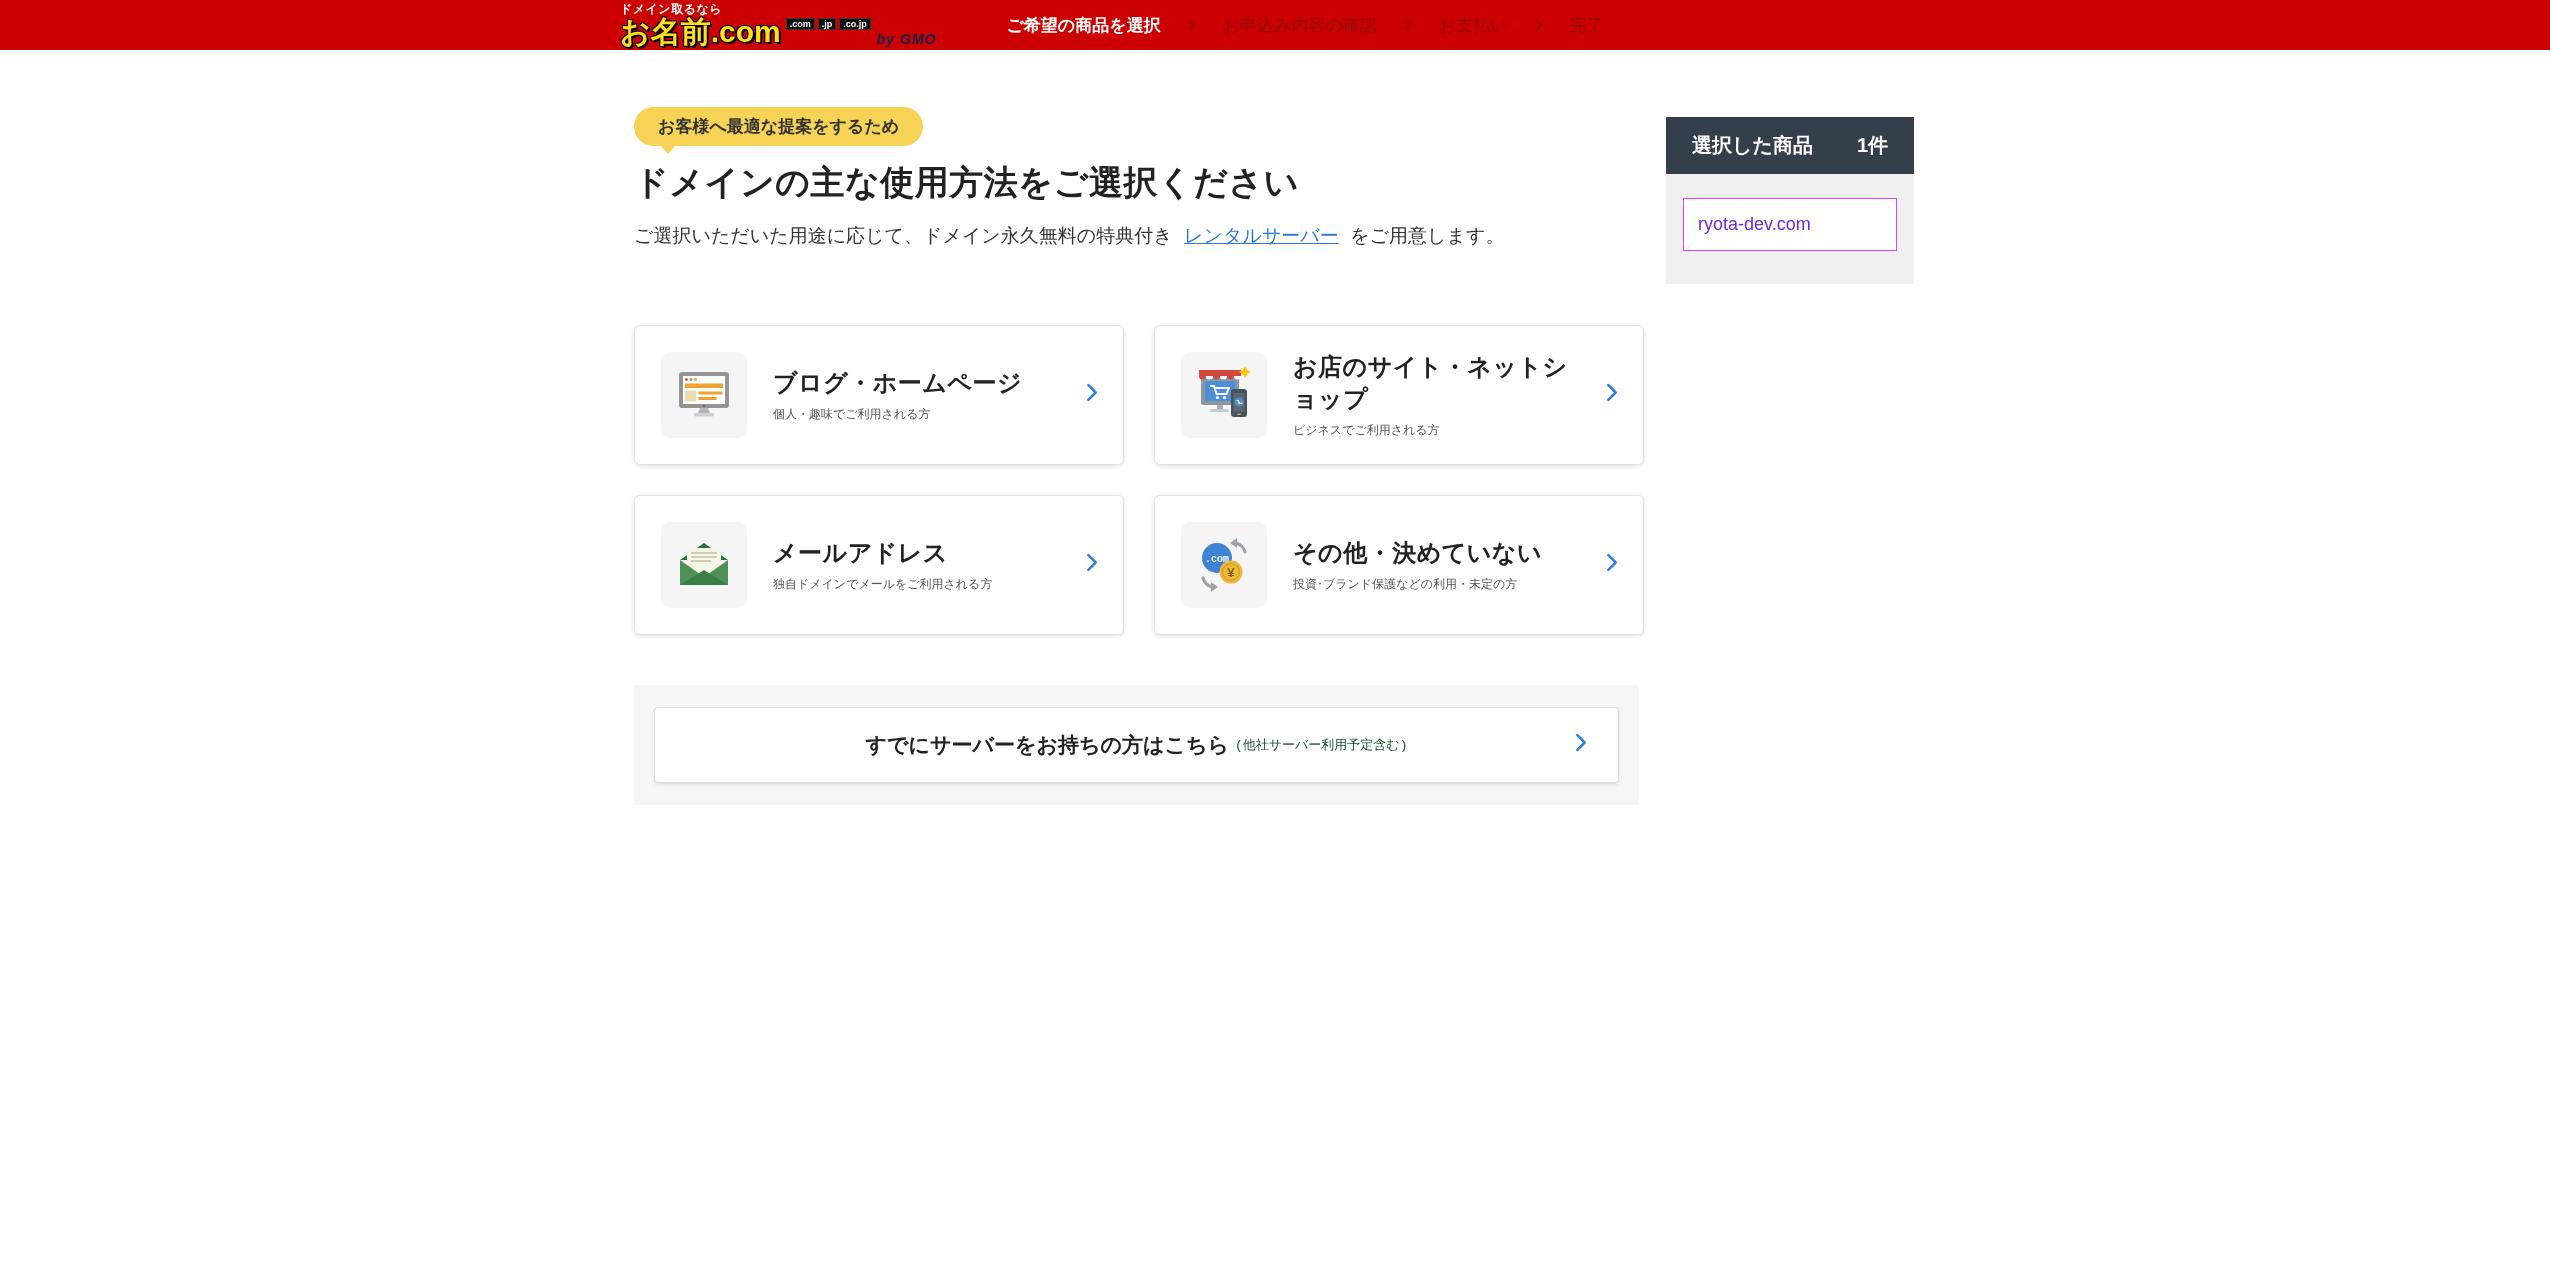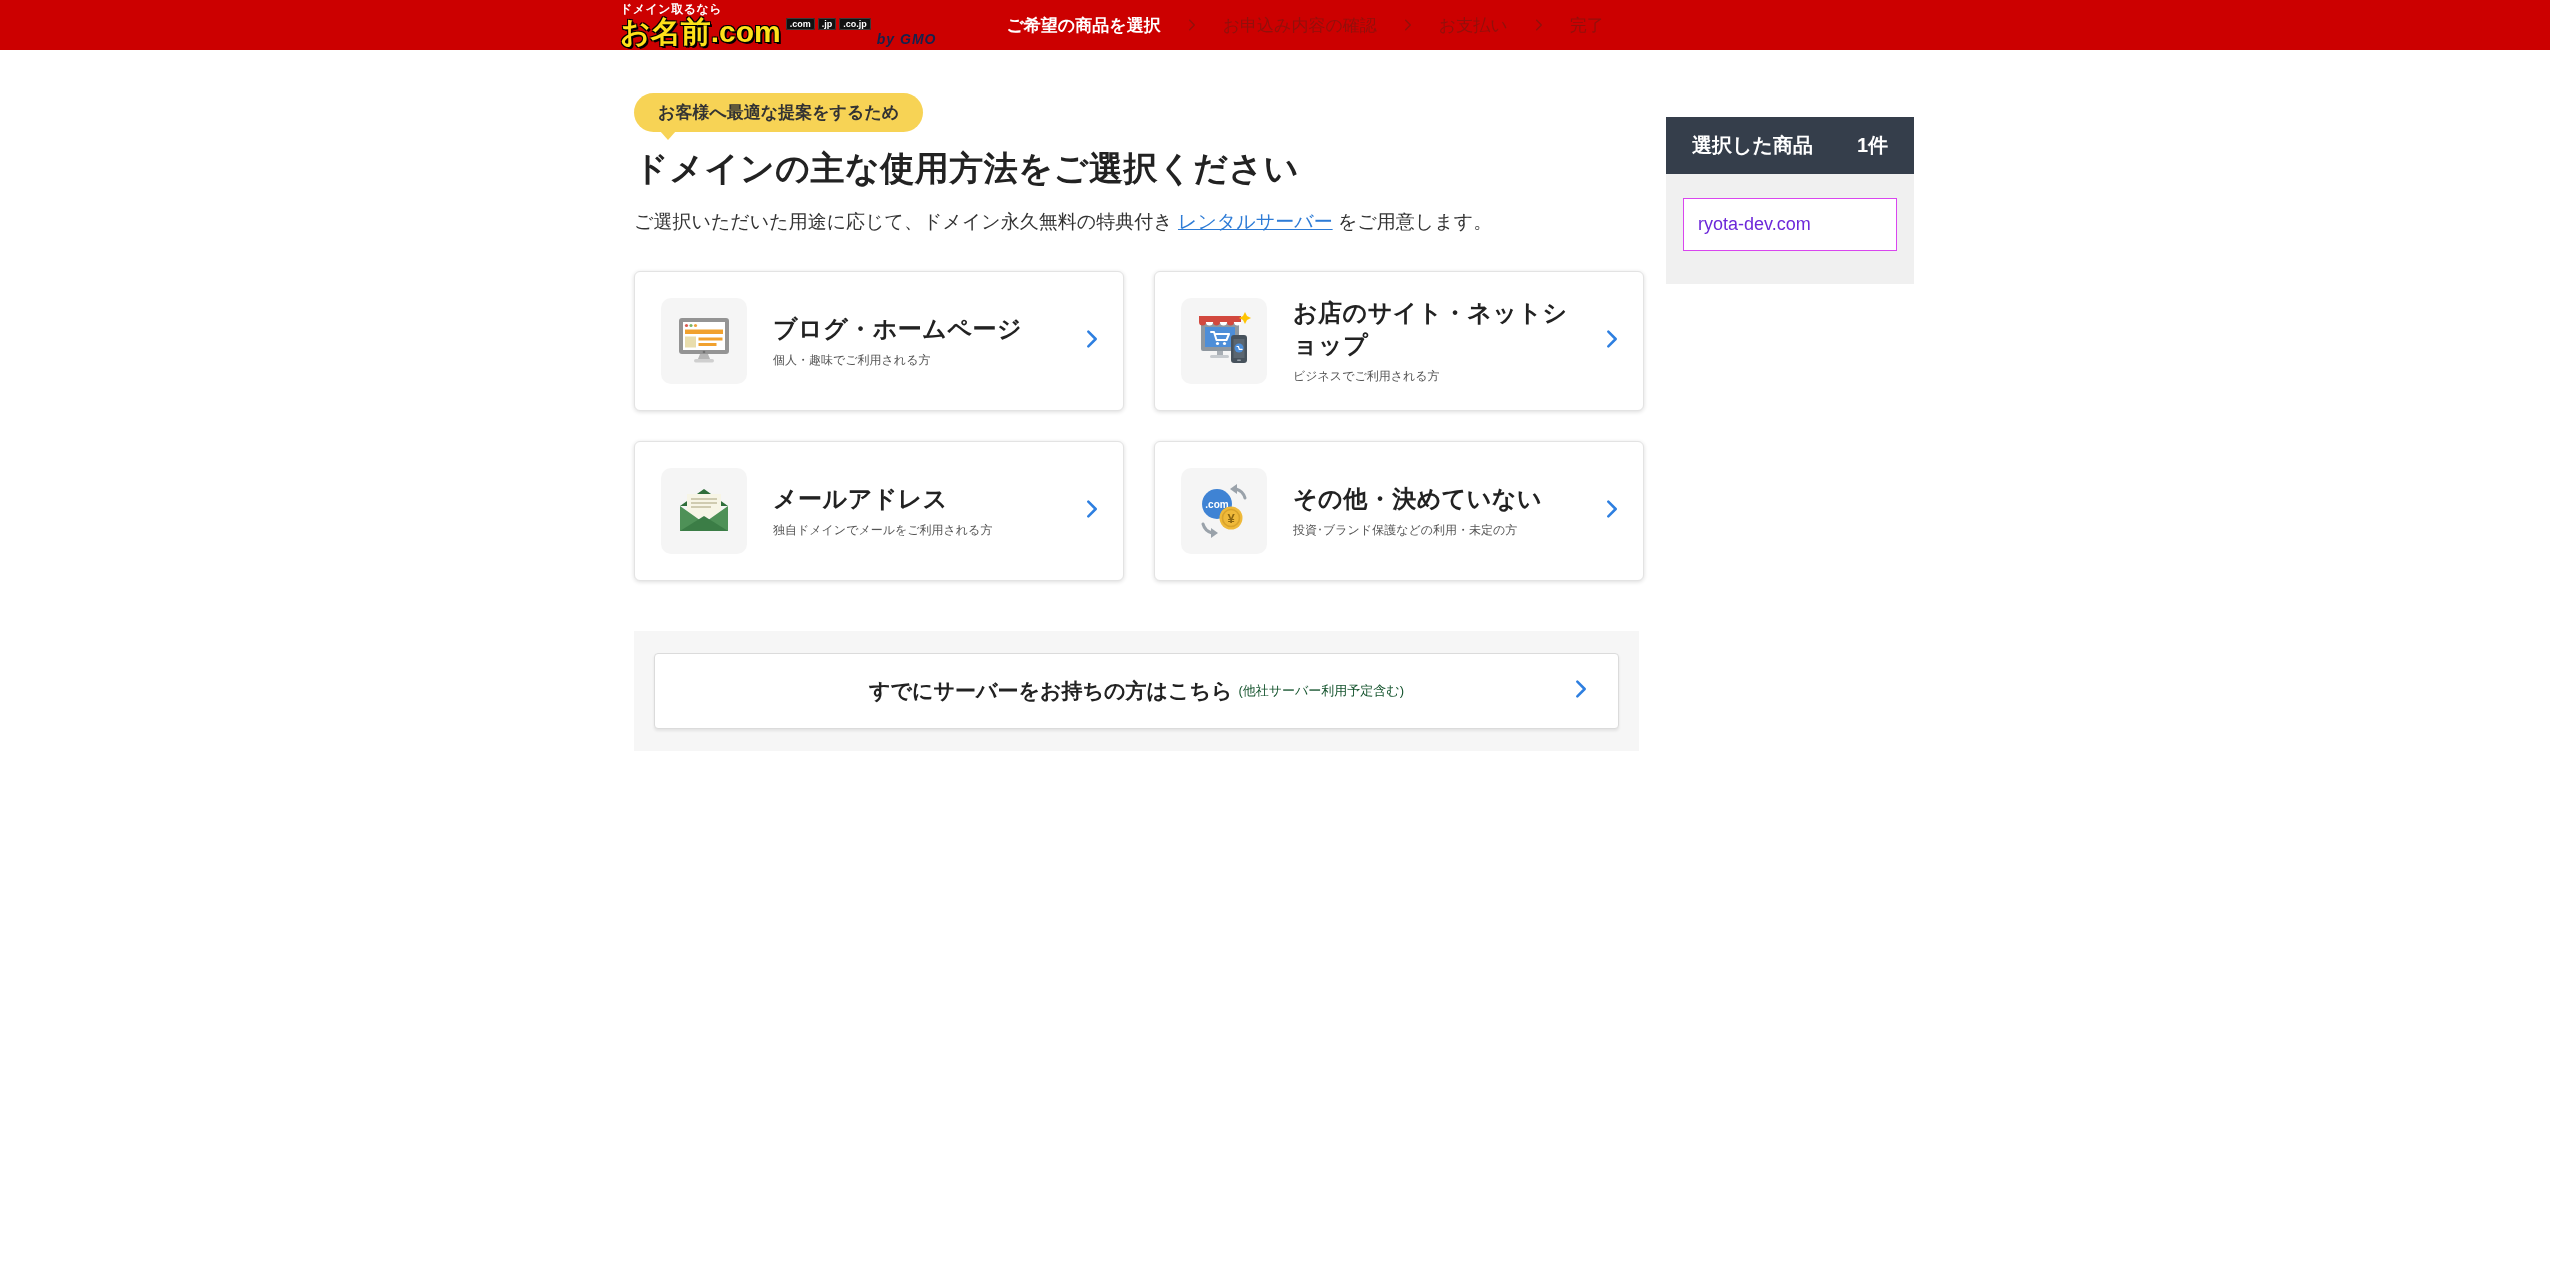--- a/index.html
+++ b/index.html
@@ -30,38 +30,38 @@
     box-shadow: 0 0 0 1px #3a3a3a inset;
   }
   .logo-by { align-self: flex-end; margin: 0 0 1px 6px; font-size: 14px; font-weight: 800; font-style: italic; color: #14224E; letter-spacing: 1px; }
 
   .breadcrumb { display: flex; align-items: center; gap: 24px; margin-left: 70px; font-size: 17px; }
   .step { color: #91100B; }
   .step.active { color: #fff; font-weight: bold; }
   .step-sep svg { display: block; }
 
   
-  .main-col { position: absolute; left: 634px; top: 40px; width: 1005px; }
+  .main-col { position: absolute; left: 634px; top: 54px; width: 1005px; font-family: Liberation Mono, monospace; }
 
   .hint-badge {
     display: inline-block; position: relative; margin-top: 53px;
     background: #F7D355; color: #333; font-size: 17px; font-weight: bold;
     padding: 8px 24px; border-radius: 20px;
   }
   .hint-badge::after {
     content: ""; position: absolute; left: 26px; bottom: -8px;
     border-left: 8px solid transparent; border-right: 8px solid transparent;
     border-top: 9px solid #F7D355;
   }
   .page-title { margin-top: 14px; font-size: 34px; font-weight: bold; color: #222; letter-spacing: .5px; }
   .lead { margin-top: 17px; font-size: 19px; color: #333; }
   .lead a { color: #2D7BD6; text-decoration: underline; cursor: pointer; }
 
   .cards {
-    margin-top: 36px; display: grid;
+    margin-top: 76px; display: grid;
     grid-template-columns: 490px 490px; column-gap: 25px; row-gap: 21px; gap: 30px;
   }
   .card {
     height: 140px; background: #fff; border: 1px solid #E3E3E3; border-radius: 6px;
     box-shadow: 0 1px 4px rgba(0,0,0,.14);
     display: flex; align-items: center; padding: 0 52px 0 26px; position: relative; cursor: pointer;
   }
   .icon-tile {
     width: 86px; height: 86px; flex: 0 0 86px; background: #F5F5F5; border-radius: 10px;
     display: flex; align-items: center; justify-content: center; margin-right: 26px;

